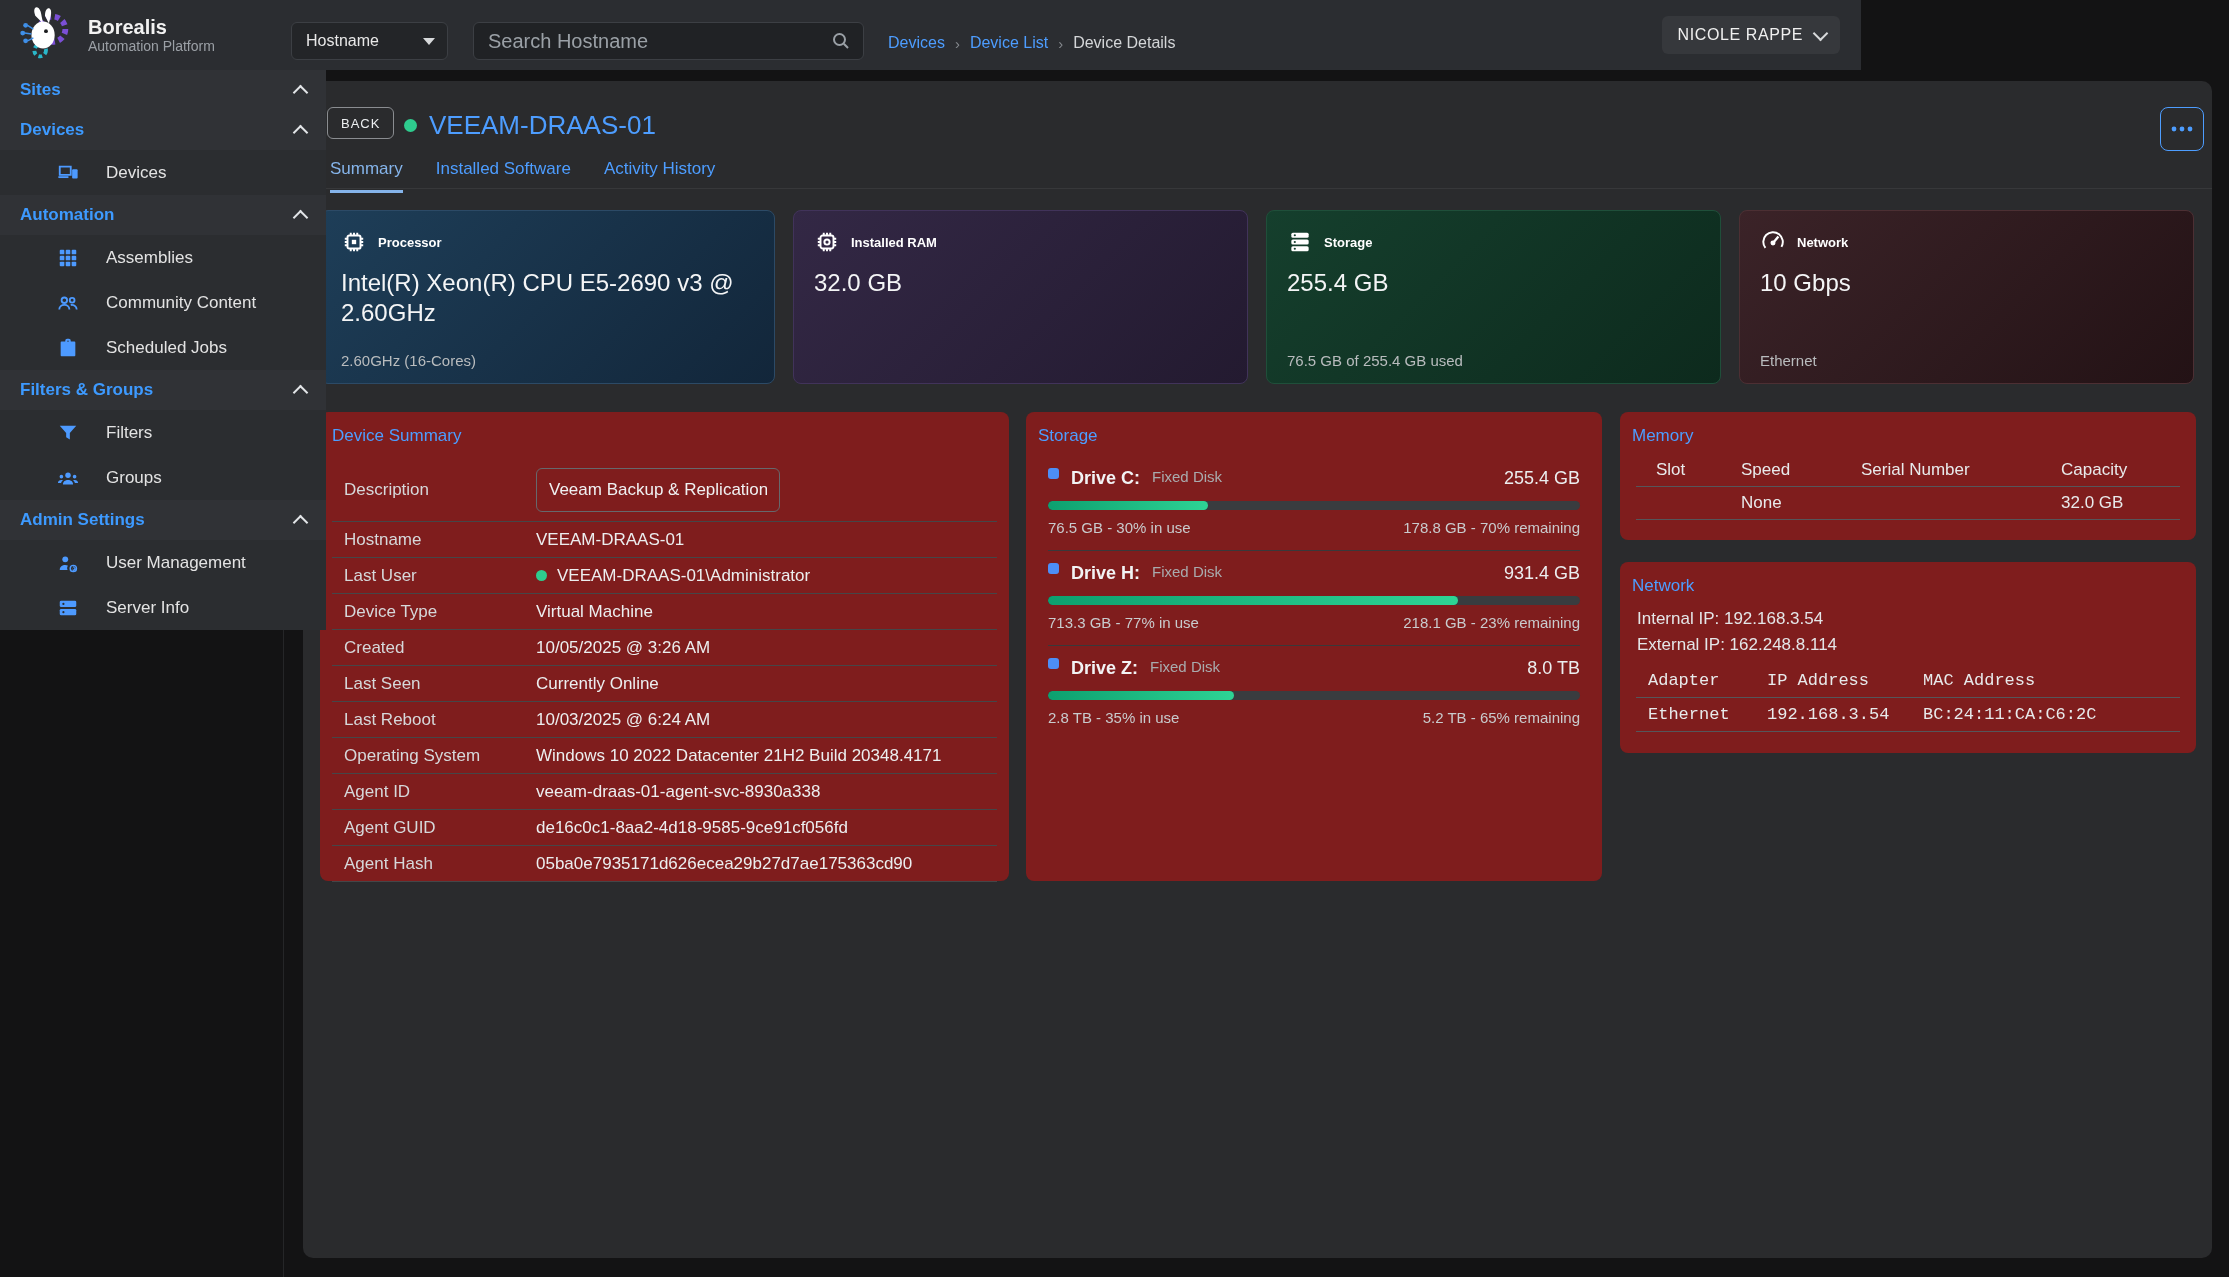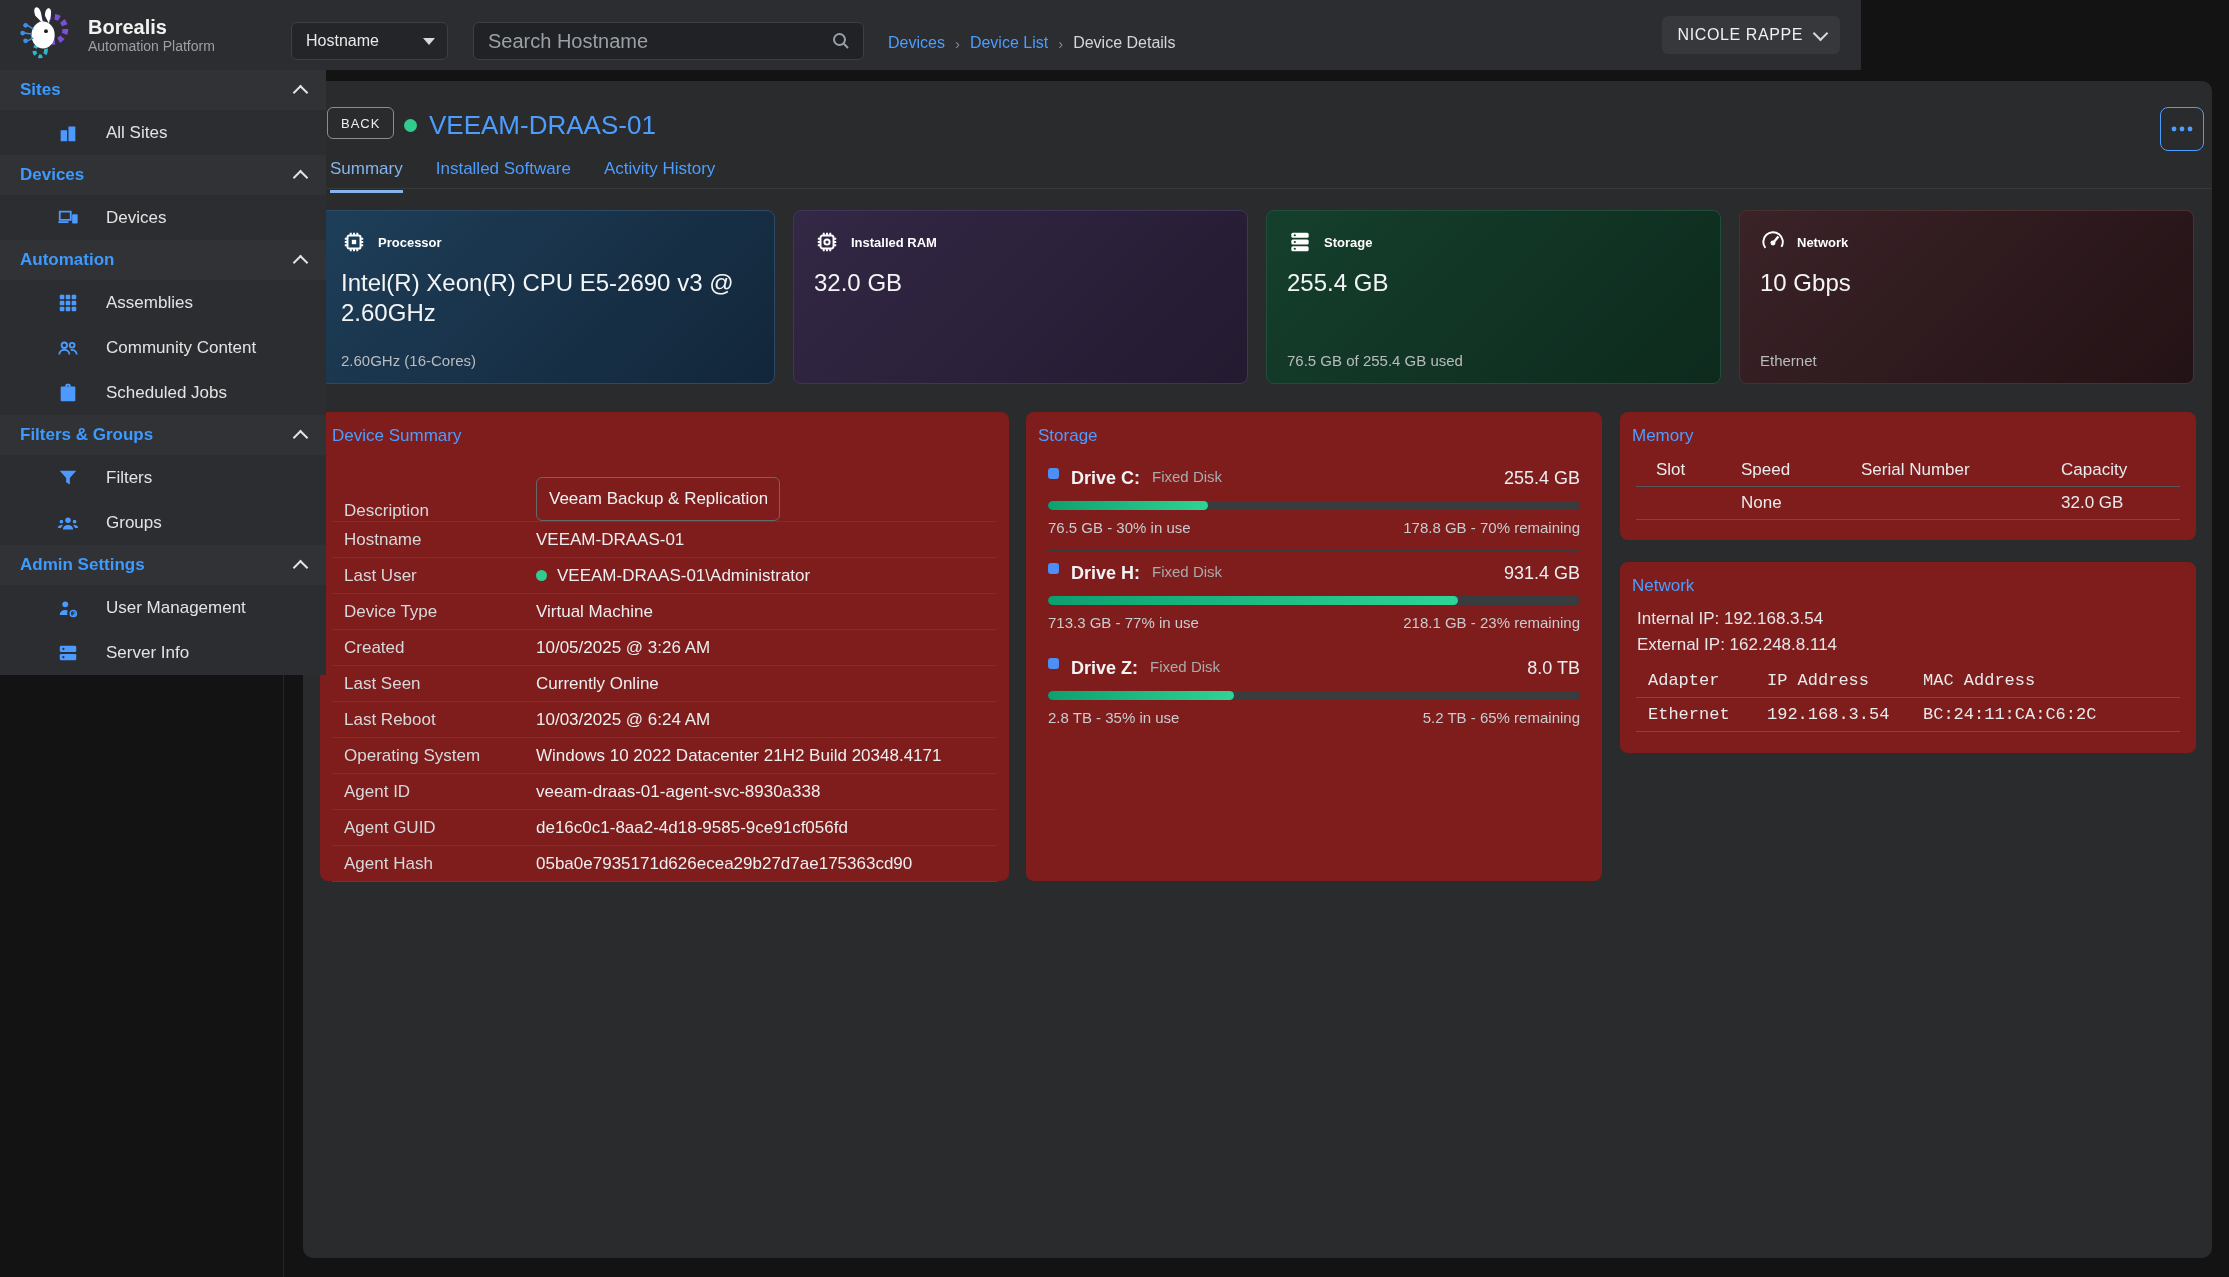--- a/index.html
+++ b/index.html
@@ -67,21 +67,21 @@
   .panel { position:absolute; background:#7f1d1d; border-radius:8px; }
   .panel-title { position:absolute; left:12px; top:14px; font-size:17px; color:#4d9dff; }
   .p-devsum { left:17px; top:331px; width:689px; height:469px; }
   .p-storage { left:723px; top:331px; width:576px; height:469px; }
   .p-memory { left:1317px; top:331px; width:576px; height:128px; }
   .p-network { left:1317px; top:481px; width:576px; height:191px; }
 
   
   .ds-table { position:absolute; left:12px; right:12px; top:46px; }
   .ds-row { display:flex; align-items:center; min-height:36px; border-bottom:1px solid #454648; padding-left:12px; }
-  .ds-row.desc { min-height:64px;align-items:flex-end; }
+  .ds-row.desc { min-height:64px; }
   .ds-label { flex:0 0 192px; font-size:17px; color:#d6d8da; }
   .ds-value { font-size:17px; color:#eceeef; display:flex; align-items:center; gap:10px; }
   .online-dot { width:11px; height:11px; border-radius:50%; background:#2ecc8e; flex:none; }
   .desc-input { width:244px; height:44px; background:transparent; border:1px solid #66686c; border-radius:6px; color:#f0f1f2; font-size:17px; padding:0 12px; font-family:"Liberation Sans", sans-serif; outline:none; white-space:nowrap; overflow:hidden; }
 
   
   .drives { position:absolute; left:22px; right:22px; top:44px; }
   .drive { padding:12px 0 14px 0; border-bottom:1px solid #38393b; }
   .drive:last-child { border-bottom:none; }
   .drive-head { display:flex; }
@@ -160,28 +160,20 @@
   </div>
 </div>
 
 <div class="sidebar-line"></div>
 
 <div class="sidebar">
   <div class="nav-header">
     <span class="nav-title">Sites</span>
     <i class="chev-up"></i>
   </div>
-  <div class="nav-item">
-    <span class="nav-icon">
-      <svg viewBox="0 0 24 24" fill="currentColor">
-          <path d="M4 21V9h7v12H4zm2-9h1.6v1.6H6V12zm0 3.2h1.6v1.6H6v-1.6zm3-3.2h1.6v1.6H9V12zm0 3.2h1.6v1.6H9v-1.6zM12.5 21V5H20v16h-7.5zm2-13.5h1.6v1.6h-1.6V7.5zm2.8 0H19v1.6h-1.7V7.5zm-2.8 3.2h1.6v1.6h-1.6v-1.6zm2.8 0H19v1.6h-1.7v-1.6zm-2.8 3.2h1.6v1.6h-1.6v-1.6zm2.8 0H19v1.6h-1.7v-1.6z"></path>
-        </svg>
-    </span>
-    <span class="nav-label">All Sites</span>
-  </div>
 
   <div class="nav-header">
     <span class="nav-title">Devices</span>
     <i class="chev-up"></i>
   </div>
   <div class="nav-item">
     <span class="nav-icon">
       <svg viewBox="0 0 24 24" fill="none" stroke="currentColor" stroke-width="2">
           <path d="M3 5h12v9H3z"></path>
           <path d="M1.5 16.5h11"></path>

